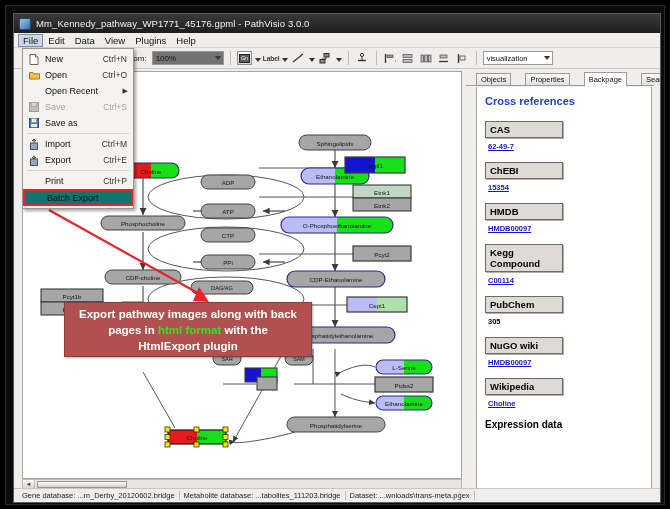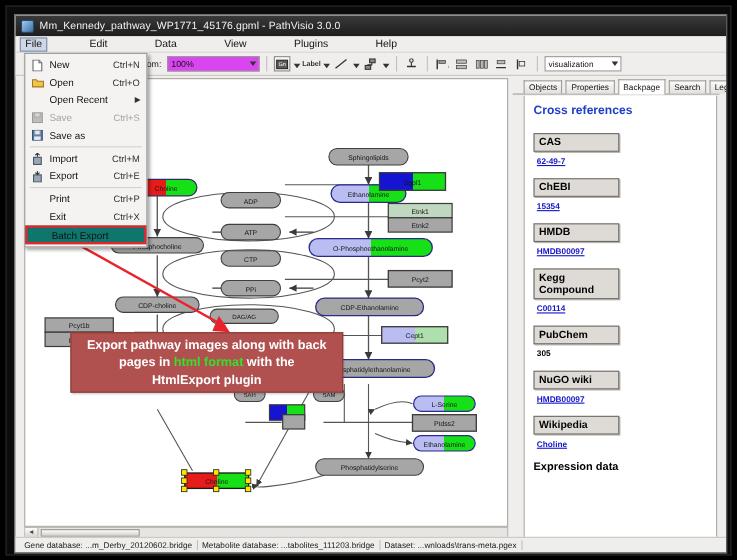--- a/index.html
+++ b/index.html
@@ -21,30 +21,30 @@
               background:linear-gradient(to bottom,#3a3a3a,#1d1d1d);
               display:flex; align-items:center; padding-left:5px; }
   #titlebar .tico { width:12px; height:12px; border-radius:2px;
               background:linear-gradient(135deg,#9ecbf0,#3b6ea5); margin-right:5px;
               border:1px solid #24486e; }
   #titlebar .ttext { color:#f2f2f2; font-size:9.5px; letter-spacing:.1px; white-space:nowrap; }
 
   
   #menubar { position:absolute; left:0; top:19px; width:100%; height:15px;
              background:#efeeec; border-bottom:1px solid #d6d3ce;
-             display:flex; align-items:center; padding-left:4px; font-size:9.5px; color:#111;gap:33px; }
+             display:flex; align-items:center; padding-left:4px; font-size:9.5px; color:#111; }
   #menubar .mi { padding:1px 5px; cursor:default; }
   #menubar .mi.active { background:#cfd7e6; border:1px solid #7a8fa8; padding:0px 4px; }
 
   
   #toolbar { position:absolute; left:0; top:34px; width:100%; height:21px;
              background:#efeeec; border-bottom:1px solid #c9c6c1;
              display:flex; align-items:center; padding-left:110px; gap:3px; font-size:8.5px; }
   .tb-lbl { font-size:8px; color:#222; margin-right:2px; }
-  .tb-combo { width:84px; height:14px; background:#d946ef; border:1px solid #9a9a9a;
+  .tb-combo { width:72px; height:14px; background:#737373; border:1px solid #9a9a9a;
               font-size:8px; display:flex; align-items:center; padding-left:3px; position:relative; color:#111;}
   .tb-combo .arr { position:absolute; right:2px; top:4px; width:0;height:0;
                    border-left:3px solid transparent;border-right:3px solid transparent;border-top:4px solid #333; }
   .tb-sep { width:1px; height:14px; background:#c2bfba; margin:0 3px; }
   .tb-btn { width:15px; height:14px; border:1px solid #8d8d8d; background:linear-gradient(#fcfcfc,#dedad4);
             display:flex;align-items:center;justify-content:center; font-size:6px; color:#333; }
   .tb-flat { width:15px; height:14px; display:flex;align-items:center;justify-content:center;
              font-size:7px; color:#333; }
   .tb-arr { width:0;height:0;border-left:3px solid transparent;border-right:3px solid transparent;
             border-top:4px solid #333; margin-top:4px; }
@@ -61,21 +61,21 @@
              background:#e7e5e1; border:1px solid #bdbab5; }
   #hscroll .thumb { position:absolute; left:14px; top:1px; width:90px; height:7px;
                     background:linear-gradient(#fcfcfc,#d4d0ca); border:1px solid #9b9893; }
   #hscroll .lbtn { position:absolute; left:0; top:0; width:12px; height:9px;
                    background:linear-gradient(#fcfcfc,#d4d0ca); border-right:1px solid #bdbab5;
                    font-size:6px; text-align:center; line-height:9px; color:#444;}
 
   
   #rpanel { position:absolute; left:452px; top:57px; width:188px; height:419px;
             background:#efeeec; }
-  #rtabs { position:relative; height:15px; display:flex; align-items:flex-end; gap:3px;
+  #rtabs { position:relative; height:15px; display:flex; align-items:flex-end; gap:14px;
            padding-left:10px; border-bottom:1px solid #9f9c97; }
   .rtab { font-size:7.5px; padding:1px 4px 1px 4px; background:linear-gradient(#fbfbfb,#e3e0db);
           border:1px solid #9f9c97; border-bottom:none; color:#111; }
   .rtab.sel { background:#ffffff; font-weight:normal; padding:2px 4px 2px 4px; position:relative; top:1px; }
   #rbody { position:absolute; left:10px; top:16px; right:2px; bottom:0;
            background:#ffffff; border:1px solid #a9a6a1; border-top:none; overflow:hidden; padding:8px 8px 0 8px; }
   #rbody h2 { font-size:11px; color:#1f3fc4; font-weight:bold; margin-bottom:14px; }
   .xbox { width:78px; border:1px solid #6e6b66; background:#dedbd6;
           font-size:9.5px; font-weight:bold; color:#000; padding:2px 4px; margin-bottom:4px;
           box-shadow:1px 1px 0 #b3b0ab; }
@@ -560,25 +560,20 @@
       </span>
       <span class="lb">Export</span>
       <span class="acc">Ctrl+E</span>
     </div>
     <div class="fm-sep"></div>
     <div class="fm-item">
       <span class="ic"></span>
       <span class="lb">Print</span>
       <span class="acc">Ctrl+P</span>
     </div>
-    <div class="fm-item">
-      <span class="ic"></span>
-      <span class="lb">Exit</span>
-      <span class="acc">Ctrl+X</span>
-    </div>
     <div class="fm-item hl">
       <span class="ic"></span>
       <span class="lb">Batch Export</span>
     </div>
   </div>
 
   <div id="statusbar">
     <span class="seg">Gene database: ...m_Derby_20120602.bridge</span>
     <span class="seg">Metabolite database: ...tabolites_111203.bridge</span>
     <span class="seg">Dataset: ...wnloads\trans-meta.pgex</span>

